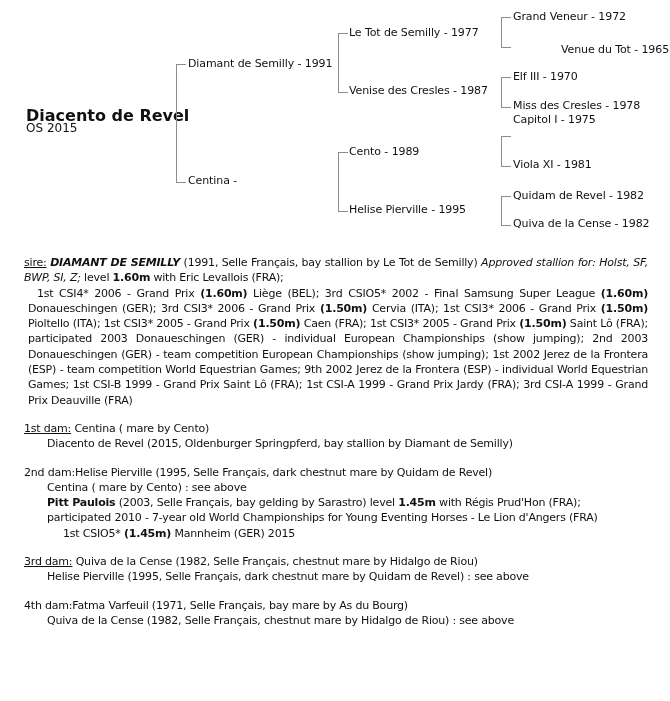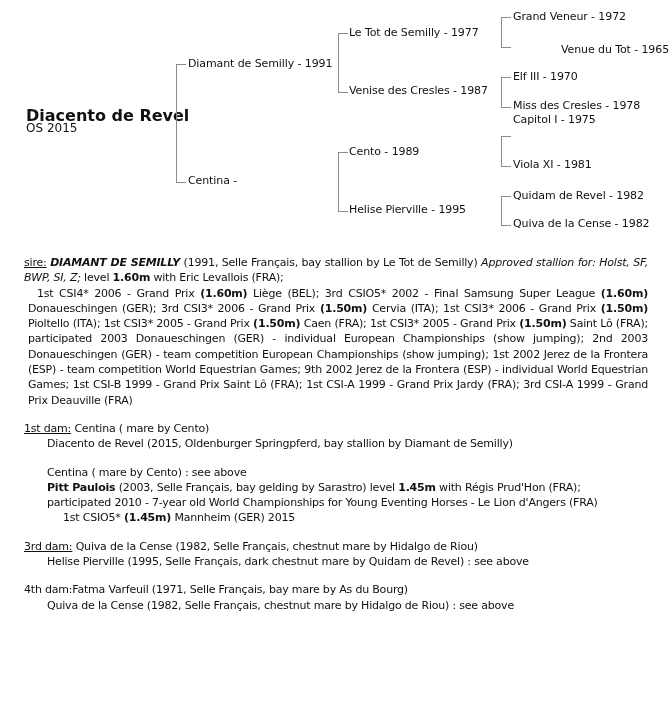--- a/index.html
+++ b/index.html
@@ -89,20 +89,21 @@
 <div class="textblock">
     <div class="section">
       <div class="para ind-0 justify"><span class="u">sire:</span><span> </span><span class="bi">DIAMANT DE SEMILLY</span><span> (1991, Selle Français, bay stallion by Le Tot de Semilly) </span><span class="i">Approved stallion for: Holst, SF, BWP, SI, Z;</span><span> level </span><span class="b">1.60m</span><span> with Eric Levallois (FRA);</span></div>
       <div class="para ind-1 justify fli"><span>1st CSI4* 2006 - Grand Prix </span><span class="b">(1.60m)</span><span> Liège (BEL); 3rd CSIO5* 2002 - Final Samsung Super League </span><span class="b">(1.60m)</span><span> Donaueschingen (GER); 3rd CSI3* 2006 - Grand Prix </span><span class="b">(1.50m)</span><span> Cervia (ITA); 1st CSI3* 2006 - Grand Prix </span><span class="b">(1.50m)</span><span> Pioltello (ITA); 1st CSI3* 2005 - Grand Prix </span><span class="b">(1.50m)</span><span> Caen (FRA); 1st CSI3* 2005 - Grand Prix </span><span class="b">(1.50m)</span><span> Saint Lô (FRA); participated 2003 Donaueschingen (GER) - individual European Championships (show jumping); 2nd 2003 Donaueschingen (GER) - team competition European Championships (show jumping); 1st 2002 Jerez de la Frontera (ESP) - team competition World Equestrian Games; 9th 2002 Jerez de la Frontera (ESP) - individual World Equestrian Games; 1st CSI-B 1999 - Grand Prix Saint Lô (FRA); 1st CSI-A 1999 - Grand Prix Jardy (FRA); 3rd CSI-A 1999 - Grand Prix Deauville (FRA)</span></div>
     </div>
     <div class="section">
       <div class="para ind-0"><span class="u">1st dam:</span><span> Centina ( mare by Cento)</span></div>
       <div class="para ind-2"><span>Diacento de Revel (2015, Oldenburger Springpferd, bay stallion by Diamant de Semilly)</span></div>
     </div>
     <div class="section">
+      <div class="para ind-0"><span>2nd dam:</span><span>Helise Pierville (1995, Selle Français, dark chestnut mare by Quidam de Revel)</span></div>
       <div class="para ind-2"><span>Centina ( mare by Cento) : see above</span></div>
       <div class="para ind-2 justify"><span class="b">Pitt Paulois</span><span> (2003, Selle Français, bay gelding by Sarastro) level </span><span class="b">1.45m</span><span> with Régis Prud'Hon (FRA);</span></div>
       <div class="para ind-2 justify"><span>participated 2010 - 7-year old World Championships for Young Eventing Horses - Le Lion d'Angers (FRA)</span></div>
       <div class="para ind-3"><span>1st CSIO5* </span><span class="b">(1.45m)</span><span> Mannheim (GER) 2015</span></div>
     </div>
     <div class="section">
       <div class="para ind-0"><span class="u">3rd dam:</span><span> Quiva de la Cense (1982, Selle Français, chestnut mare by Hidalgo de Riou)</span></div>
       <div class="para ind-2"><span>Helise Pierville (1995, Selle Français, dark chestnut mare by Quidam de Revel) : see above</span></div>
     </div>
     <div class="section">

